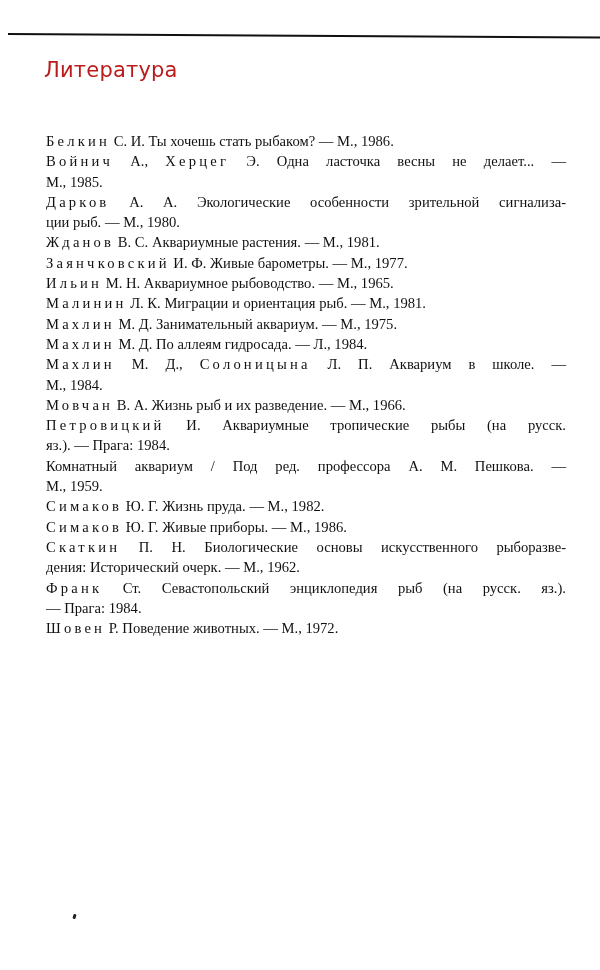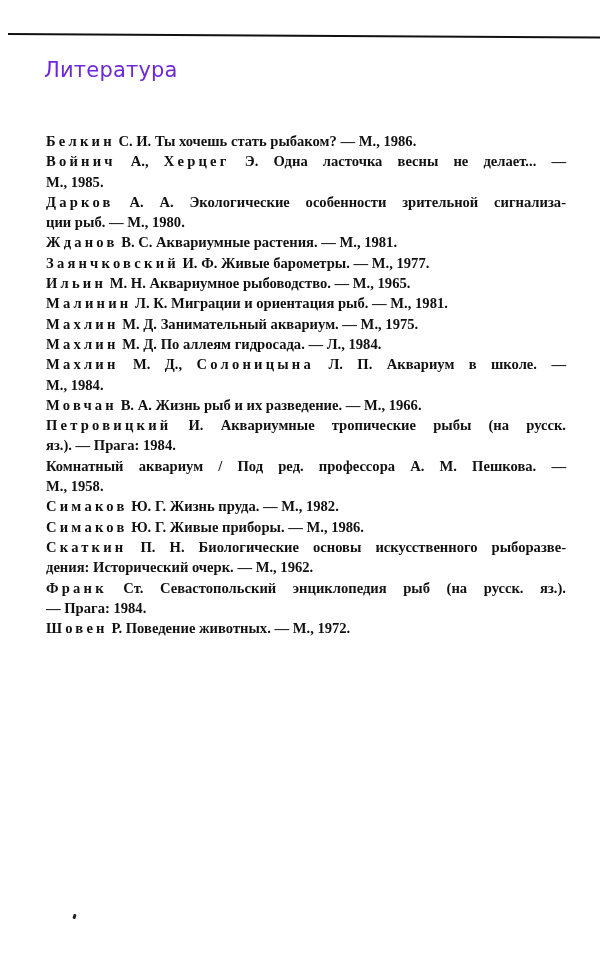--- a/index.html
+++ b/index.html
@@ -7,25 +7,25 @@
     width:600px; height:970px; background:#ffffff; position:relative; overflow:hidden;
     font-family:"Liberation Serif", serif; color:#111;
   }
   .top-rule {
     position:absolute; left:8px; top:33px; width:592px; height:2px;
     background:#111; transform:rotate(0.35deg); transform-origin:left center;
   }
   .heading {
     position:absolute; left:44px; top:58px;
     font-family:"DejaVu Sans", sans-serif; font-size:21px; letter-spacing:0.2px;
-    color:#6d28d9;
+    color:#b91c1c;
   }
   .refs {
     position:absolute; left:46px; top:131px; width:520px;
-    font-size:14.6px; line-height:20.3px; font-weight:bold;
+    font-size:14.6px; line-height:20.3px; font-weight:normal;
   }
   .line {
     display:block; white-space:nowrap; text-align:justify; text-align-last:justify;
     height:20.3px; overflow:visible;
   }
   .line.last { text-align-last:left; }
   .author { letter-spacing:3.2px; }
   .stray-mark {
     position:absolute; left:73px; top:914px; width:3px; height:5px; background:#222;
     border-radius:1px; transform:rotate(15deg);
@@ -66,21 +66,21 @@
 
   <span class="line"><span class="author">Махлин</span><span> М. Д., </span><span class="author">Солоницына</span><span> Л. П. Аквариум в школе. —</span></span>
   <span class="line last">М., 1984.</span>
 
   <span class="line last"><span class="author">Мовчан</span><span> В. А. Жизнь рыб и их разведение. — М., 1966.</span></span>
 
   <span class="line"><span class="author">Петровицкий</span><span> И. Аквариумные тропические рыбы (на русск.</span></span>
   <span class="line last">яз.). — Прага: 1984.</span>
 
   <span class="line">Комнатный аквариум / Под ред. профессора А. М. Пешкова. —</span>
-  <span class="line last">М., 1958.</span>
+  <span class="line last">М., 1959.</span>
 
   <span class="line last"><span class="author">Симаков</span><span> Ю. Г. Жизнь пруда. — М., 1982.</span></span>
 
   <span class="line last"><span class="author">Симаков</span><span> Ю. Г. Живые приборы. — М., 1986.</span></span>
 
   <span class="line"><span class="author">Скаткин</span><span> П. Н. Биологические основы искусственного рыборазве-</span></span>
   <span class="line last">дения: Исторический очерк. — М., 1962.</span>
 
   <span class="line"><span class="author">Франк</span><span> Ст. Севастопольский энциклопедия рыб (на русск. яз.).</span></span>
   <span class="line last">— Прага: 1984.</span>

